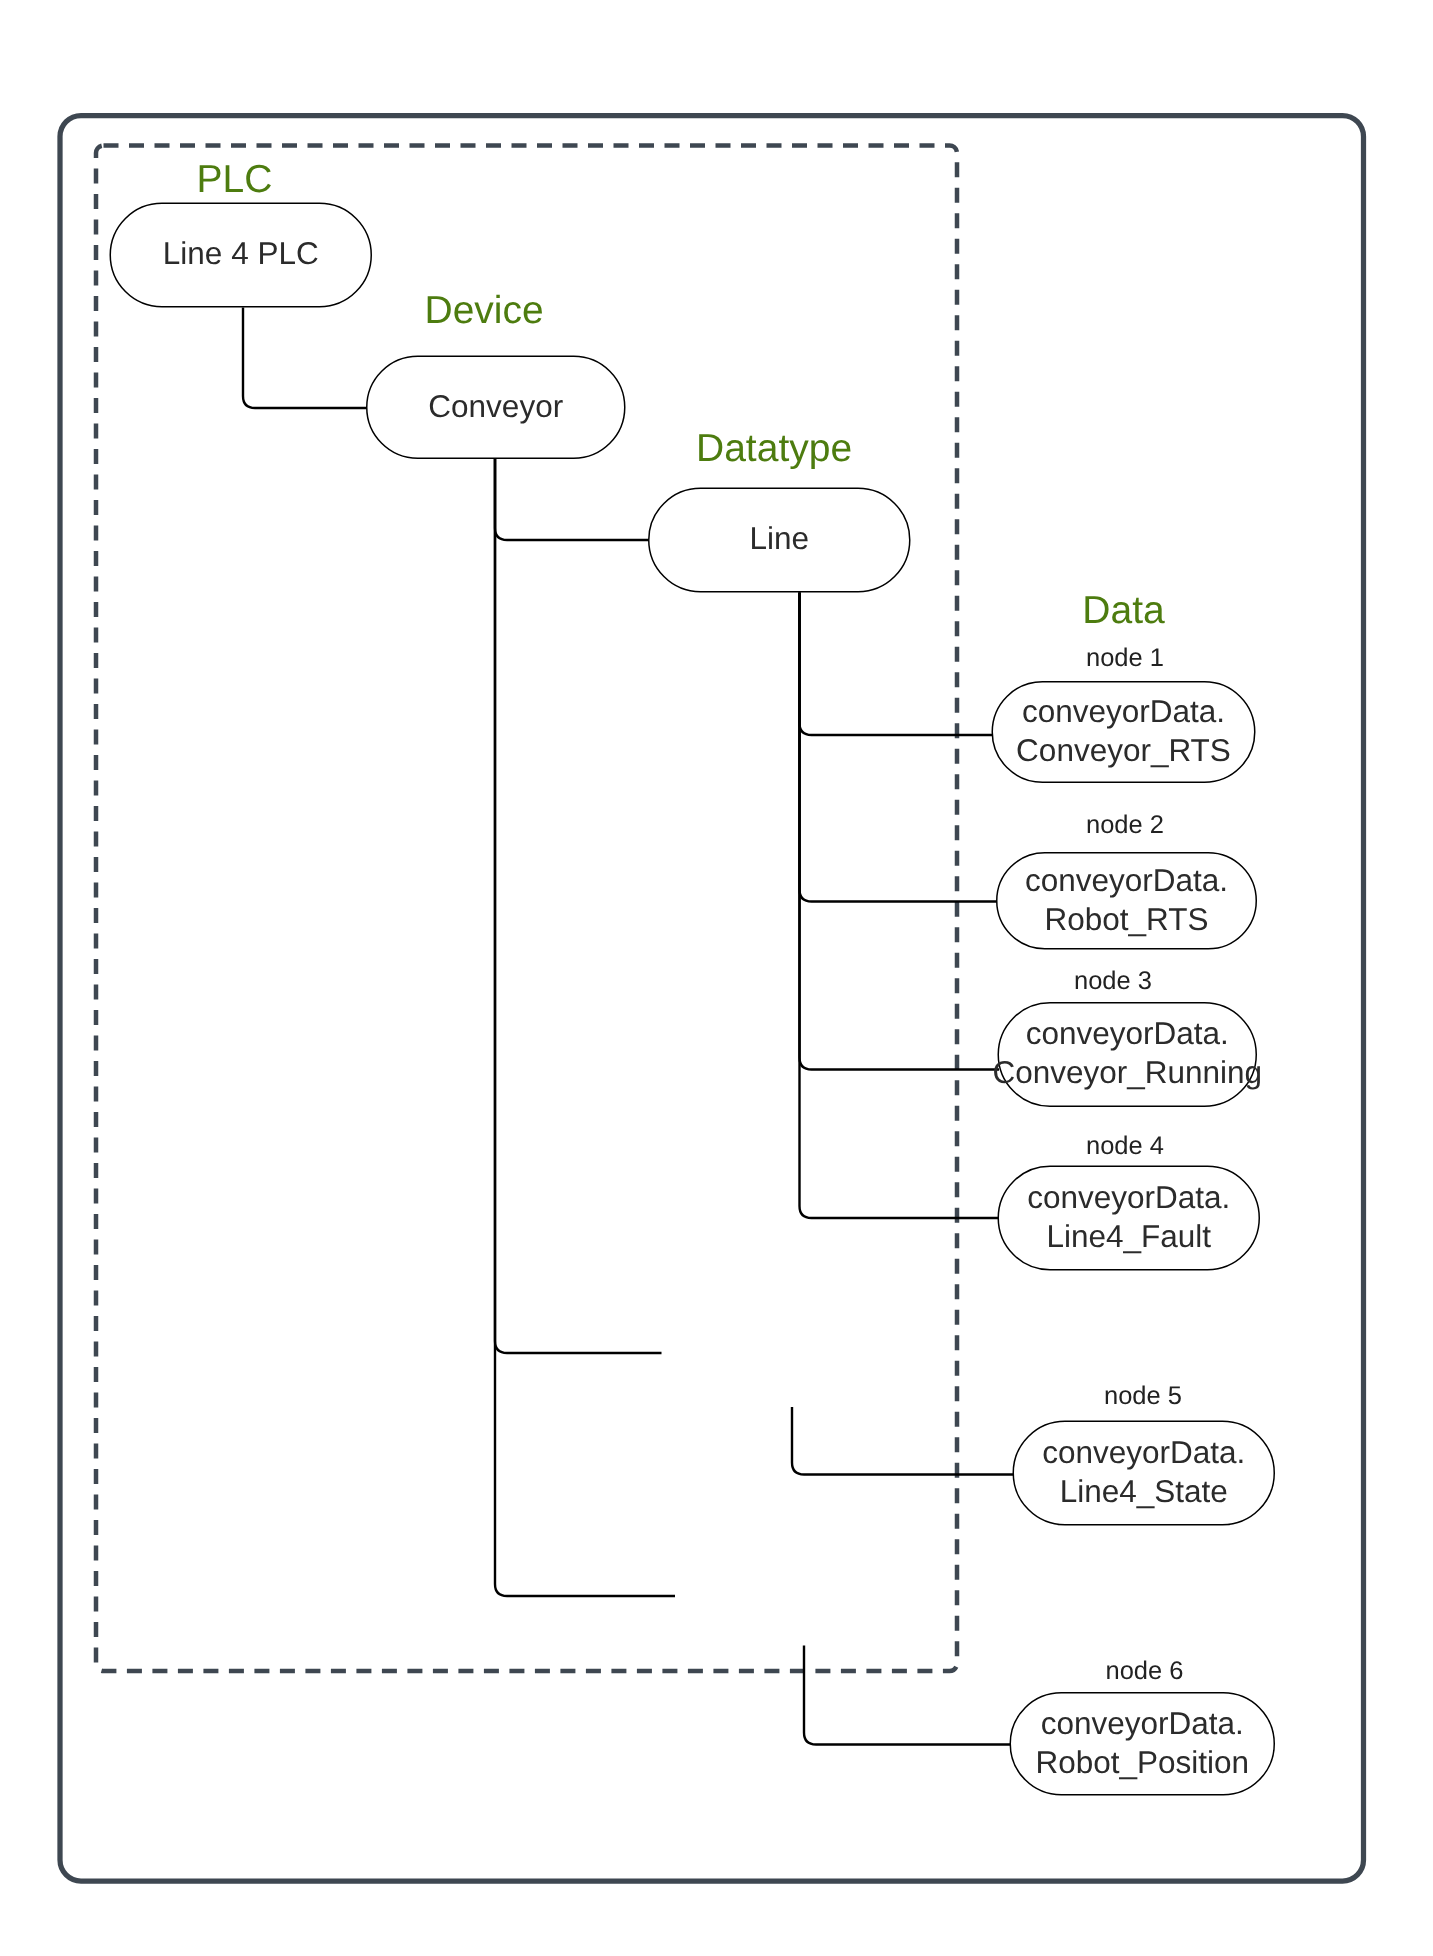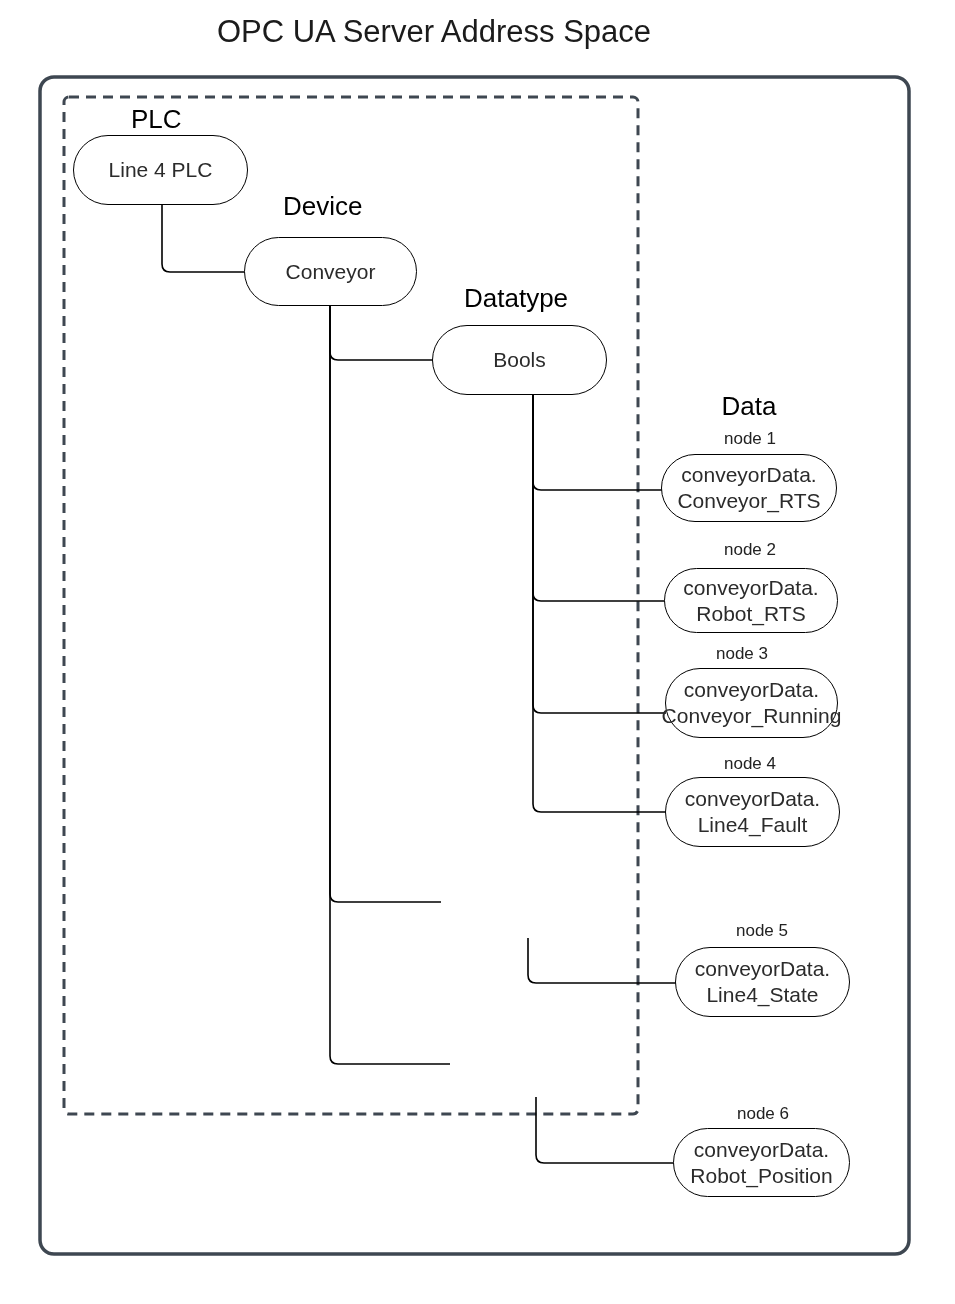--- a/index.html
+++ b/index.html
@@ -9,21 +9,21 @@
     background:#ffffff;
     font-family:"Liberation Sans","DejaVu Sans",sans-serif;
     color:#1e1e1e;
     overflow:hidden;
   }
   #wires{position:absolute;left:0;top:0;width:955px;height:1304px;}
   .title{
     position:absolute;left:434px;top:14px;transform:translateX(-50%);
     font-size:31px;white-space:nowrap;color:#1b1b1b;
   }
-  .hdr{position:absolute;font-size:26px;white-space:nowrap;color:#000000;}
+  .hdr{position:absolute;font-size:26px;white-space:nowrap;color:#4d7c0f;}
   .hdr.centered{transform:translateX(-50%);}
   .hdr.red{color:#ff0505;}
   .nodelabel{
     position:absolute;transform:translateX(-50%);
     font-size:17px;white-space:nowrap;color:#222;
   }
   .pill{
     position:absolute;
     background:#ffffff;
     border:1.6px solid #000000;
@@ -54,37 +54,36 @@
       <path d="M330,306 L330,1056 Q330,1064 338,1064 L450,1064"></path>
       <path d="M533,395 L533,482 Q533,490 541,490 L662,490"></path>
       <path d="M533,395 L533,593 Q533,601 541,601 L665,601"></path>
       <path d="M533,395 L533,705 Q533,713 541,713 L666,713"></path>
       <path d="M533,395 L533,804 Q533,812 541,812 L666,812"></path>
       <path d="M528,938 L528,975 Q528,983 536,983 L676,983"></path>
       <path d="M536,1097 L536,1155 Q536,1163 544,1163 L674,1163"></path>
     </g>
   </svg>
 
-  <div class="title">OPC UA Server Address Space</div>
 
   <div class="hdr" style="left:131px;top:104px;">PLC</div>
   <div class="hdr" style="left:283px;top:191px;">Device</div>
   <div class="hdr" style="left:464px;top:283px;">Datatype</div>
   <div class="hdr centered" style="left:749px;top:391px;">Data</div>
 
   <div class="pill" style="left:73px;top:135px;width:175px;height:70px;">
     <div class="ln">Line 4 PLC</div>
   </div>
 
   <div class="pill" style="left:244px;top:237px;width:173px;height:69px;">
     <div class="ln">Conveyor</div>
   </div>
 
   <div class="pill" style="left:432px;top:325px;width:175px;height:70px;">
-    <div class="ln">Bools</div>
+    <div class="ln">Line</div>
   </div>
 
 
 
   <div class="nodelabel" style="left:750px;top:429px;">node 1</div>
   <div class="nodelabel" style="left:750px;top:540px;">node 2</div>
   <div class="nodelabel" style="left:742px;top:644px;">node 3</div>
   <div class="nodelabel" style="left:750px;top:754px;">node 4</div>
   <div class="nodelabel" style="left:762px;top:921px;">node 5</div>
   <div class="nodelabel" style="left:763px;top:1104px;">node 6</div>

